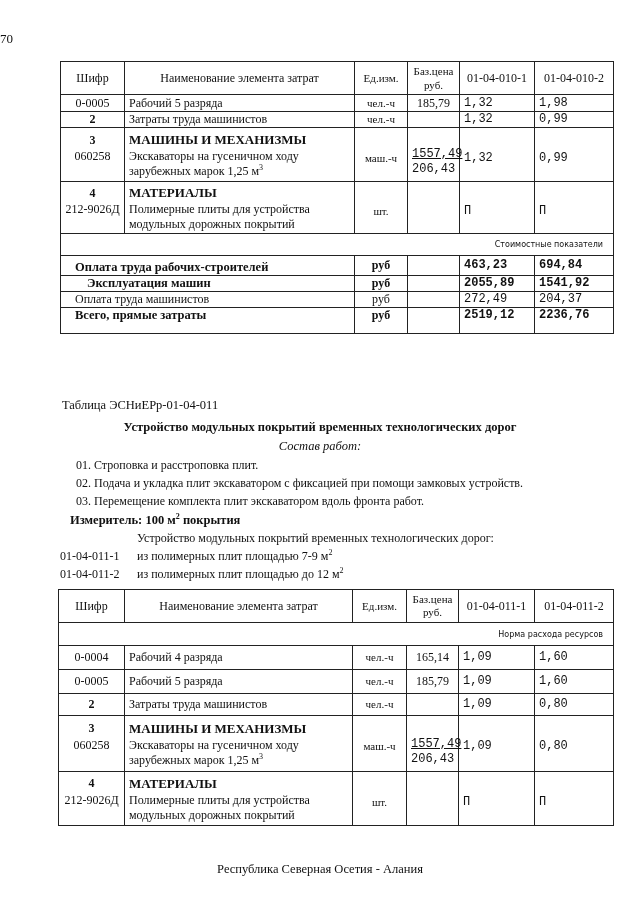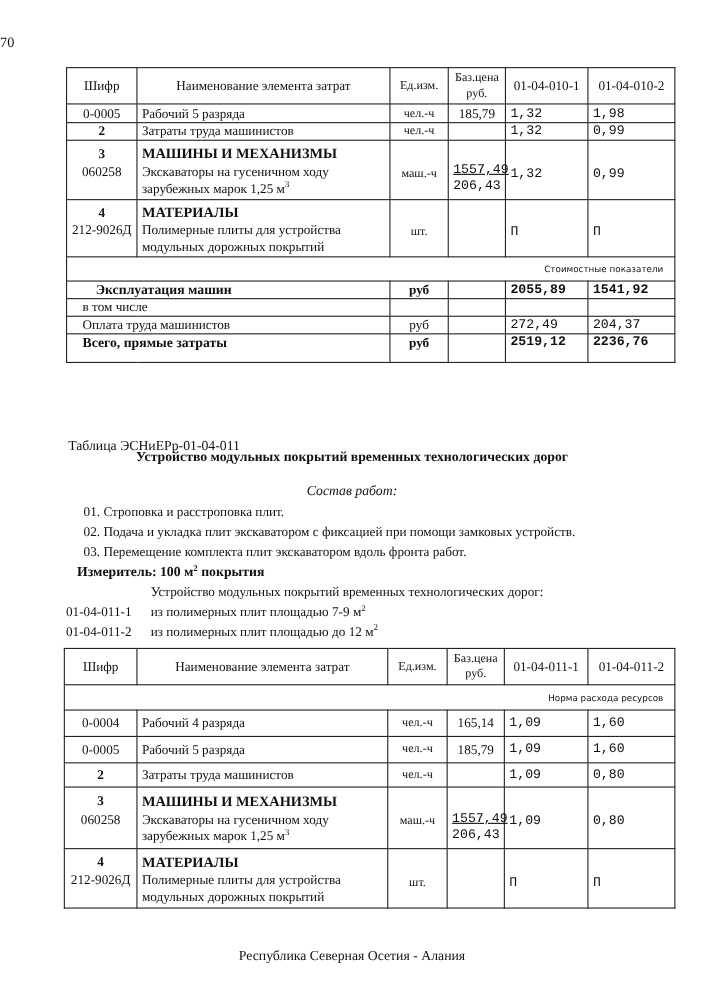--- a/index.html
+++ b/index.html
@@ -25,21 +25,21 @@
   .sub-caption {
     text-align: right; font-family: "DejaVu Sans", sans-serif; font-size: 8px; padding-right: 10px !important;
   }
   .u { text-decoration: underline; }
   .stack { display: block; line-height: 15px; }
   .noborder-tb td { border-top: none; border-bottom: none; }
   .summary td { border-top: none; border-bottom: none; line-height: 18px; }
   sup { font-size: 8px; line-height: 0; }
 
   .tbl-title { left: 62px; top: 398px; font-weight: normal; font-size: 12.5px; }
-  .tbl-subtitle { left: 0; width: 640px; top: 408px; text-align: center; font-weight: bold; font-size: 12.5px; }
+  .tbl-subtitle { left: 0; width: 640px; top: 420px; text-align: center; font-weight: bold; font-size: 12.5px; }
   .works-title { left: 0; width: 640px; top: 439px; text-align: center; font-style: italic; font-size: 12.5px; }
   .work-item { left: 76px; font-size: 12px; }
   .meter { left: 70px; top: 513px; font-weight: bold; font-size: 12.5px; }
   .variants-intro { left: 137px; top: 531px; font-size: 12px; }
   .variant { left: 60px; font-size: 12px; }
   .variant .code { display: inline-block; width: 77px; }
   .footer { left: 0; width: 640px; top: 862px; text-align: center; font-size: 12.5px; }
 </style>
 </head>
 <body>
@@ -113,32 +113,32 @@
     </td>
     <td class="c" style="font-size:11px; padding-top:8px;">шт.</td>
     <td class="c"></td>
     <td class="r" style="padding-top:8px;">П</td>
     <td class="r" style="padding-top:8px;">П</td>
   </tr>
   <tr style="height:22px">
     <td colspan="6" class="sub-caption" style="border-top:1px solid #222; border-bottom:1px solid #222; vertical-align:bottom; padding-bottom:3px;">Стоимостные показатели</td>
   </tr>
   <tr class="summary">
+    <td colspan="2" class="b" style="border-left:1px solid #222; padding-left:14px; padding-top:4px; font-size:12.5px;">Оплата труда рабочих-строителей</td>
+    <td class="c b">руб</td>
+    <td></td>
+    <td class="r b">463,23</td>
+    <td class="r b">694,84</td>
+  </tr>
+  <tr class="summary">
     <td colspan="2" class="b" style="border-left:1px solid #222; padding-left:26px; font-size:12.5px;">Эксплуатация машин</td>
     <td class="c b">руб</td>
     <td></td>
     <td class="r b">2055,89</td>
     <td class="r b">1541,92</td>
-  </tr>
-  <tr class="summary">
-    <td colspan="2" style="border-left:1px solid #222; padding-left:14px;">в том числе</td>
-    <td class="c"></td>
-    <td></td>
-    <td class="r"></td>
-    <td class="r"></td>
   </tr>
   <tr class="summary">
     <td colspan="2" style="border-left:1px solid #222; padding-left:14px;">Оплата труда машинистов</td>
     <td class="c">руб</td>
     <td></td>
     <td class="r">272,49</td>
     <td class="r">204,37</td>
   </tr>
   <tr class="summary">
     <td colspan="2" class="b" style="border-left:1px solid #222; border-bottom:1px solid #222; padding-left:14px; padding-bottom:10px; font-size:12.5px;">Всего, прямые затраты</td>

